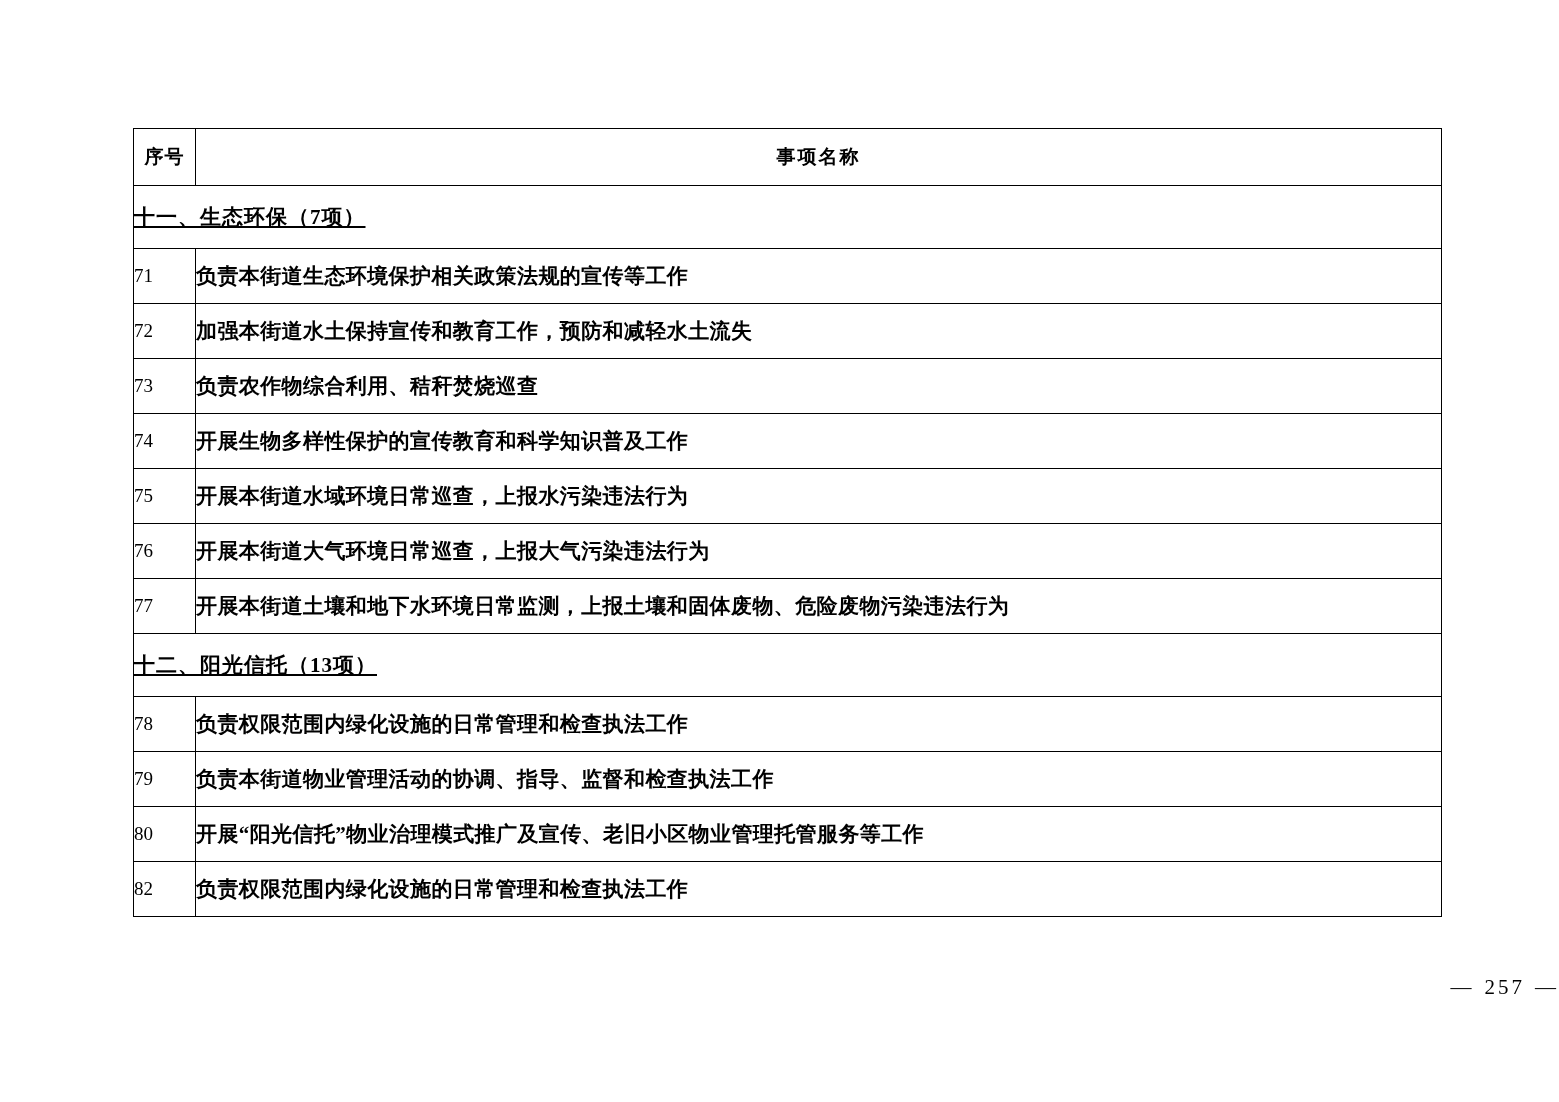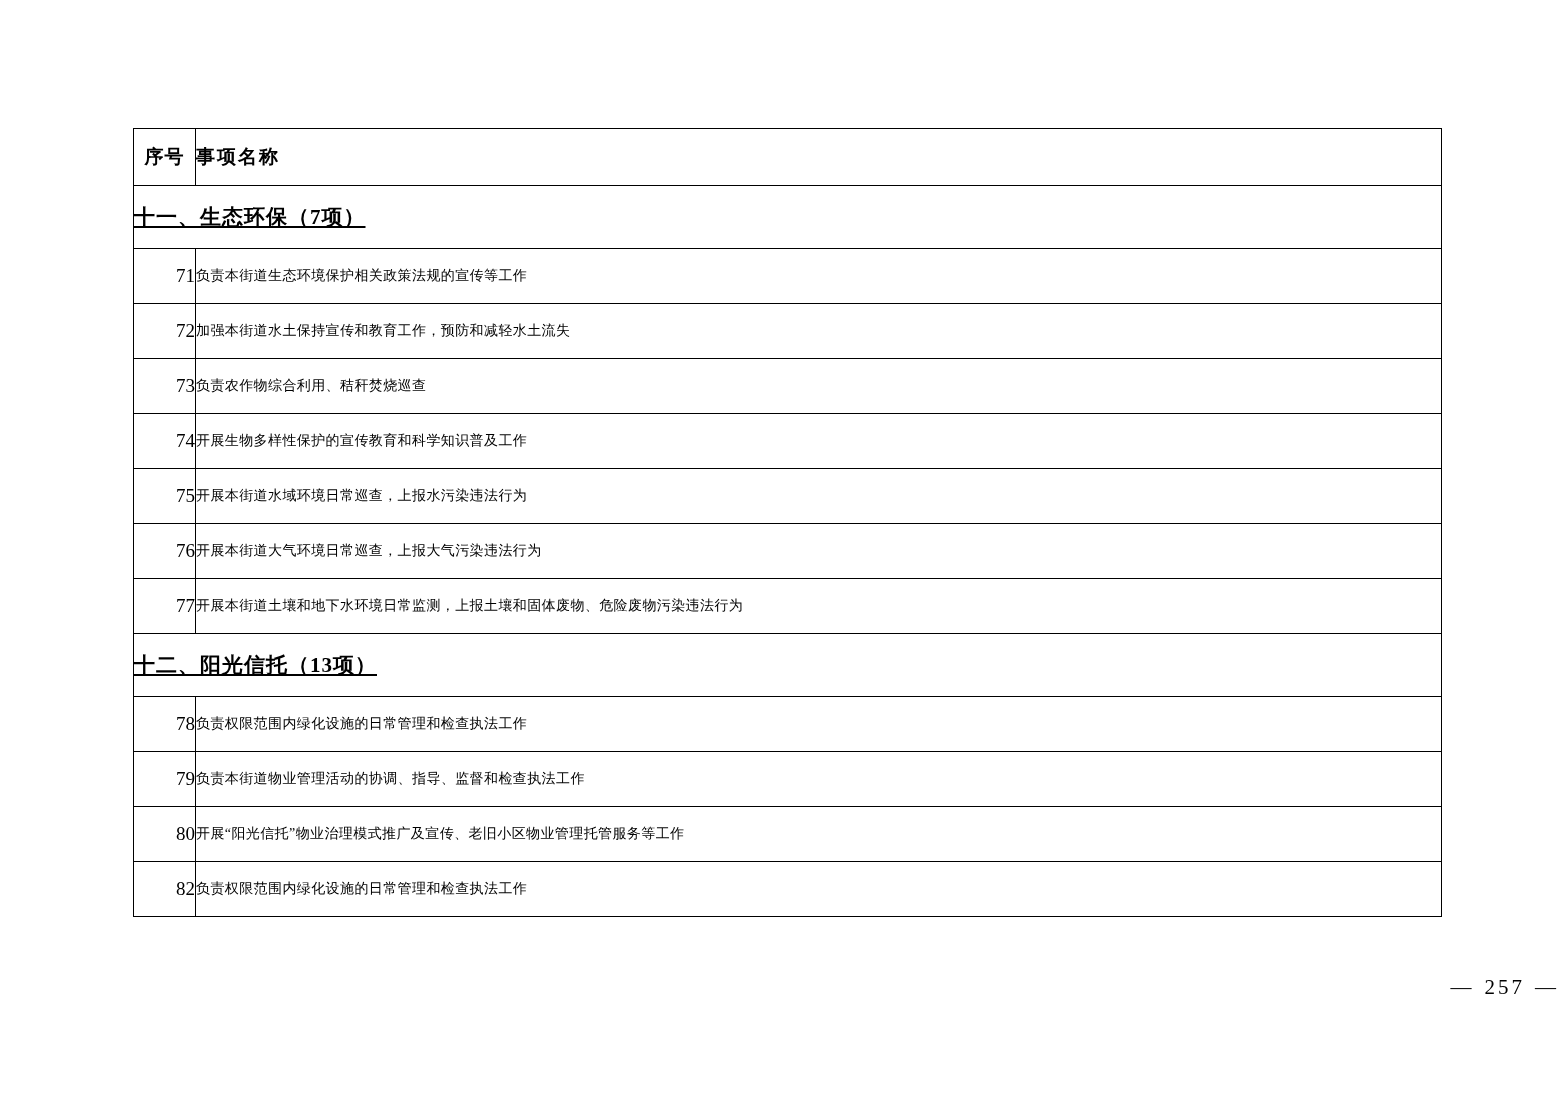--- a/index.html
+++ b/index.html
@@ -37,48 +37,49 @@
 
   .th-cell {
     text-align: center;
     font-weight: bold;
     font-size: 19px;
     height: 56px;
     line-height: 56px;
     letter-spacing: 1px;
   }
   .th-name {
-    text-align: left;
+    text-align: center;
     font-weight: bold;
     font-size: 19px;
     height: 56px;
     line-height: 56px;
     letter-spacing: 2px;
   }
   .section-cell {
     font-weight: bold;
     font-size: 21px;
     height: 62px;
     line-height: 62px;
     padding-left: 20px;
     letter-spacing: 1px;
     text-decoration: underline;
   }
   .num-cell {
-    text-align: right;
+    text-align: left;
     font-size: 19px;
     height: 54px;
     line-height: 54px;
   }
   .name-cell {
-    font-size: 14px;
+    font-size: 21px;
     height: 54px;
     line-height: 54px;
     padding-left: 14px;
     letter-spacing: 0.4px;
+    font-weight: bold;
   }
   .footer {
     position: absolute;
     left: 0;
     right: 0;
     top: 975px;
     text-align: right;
     font-size: 21px;
     letter-spacing: 3px;
   }

